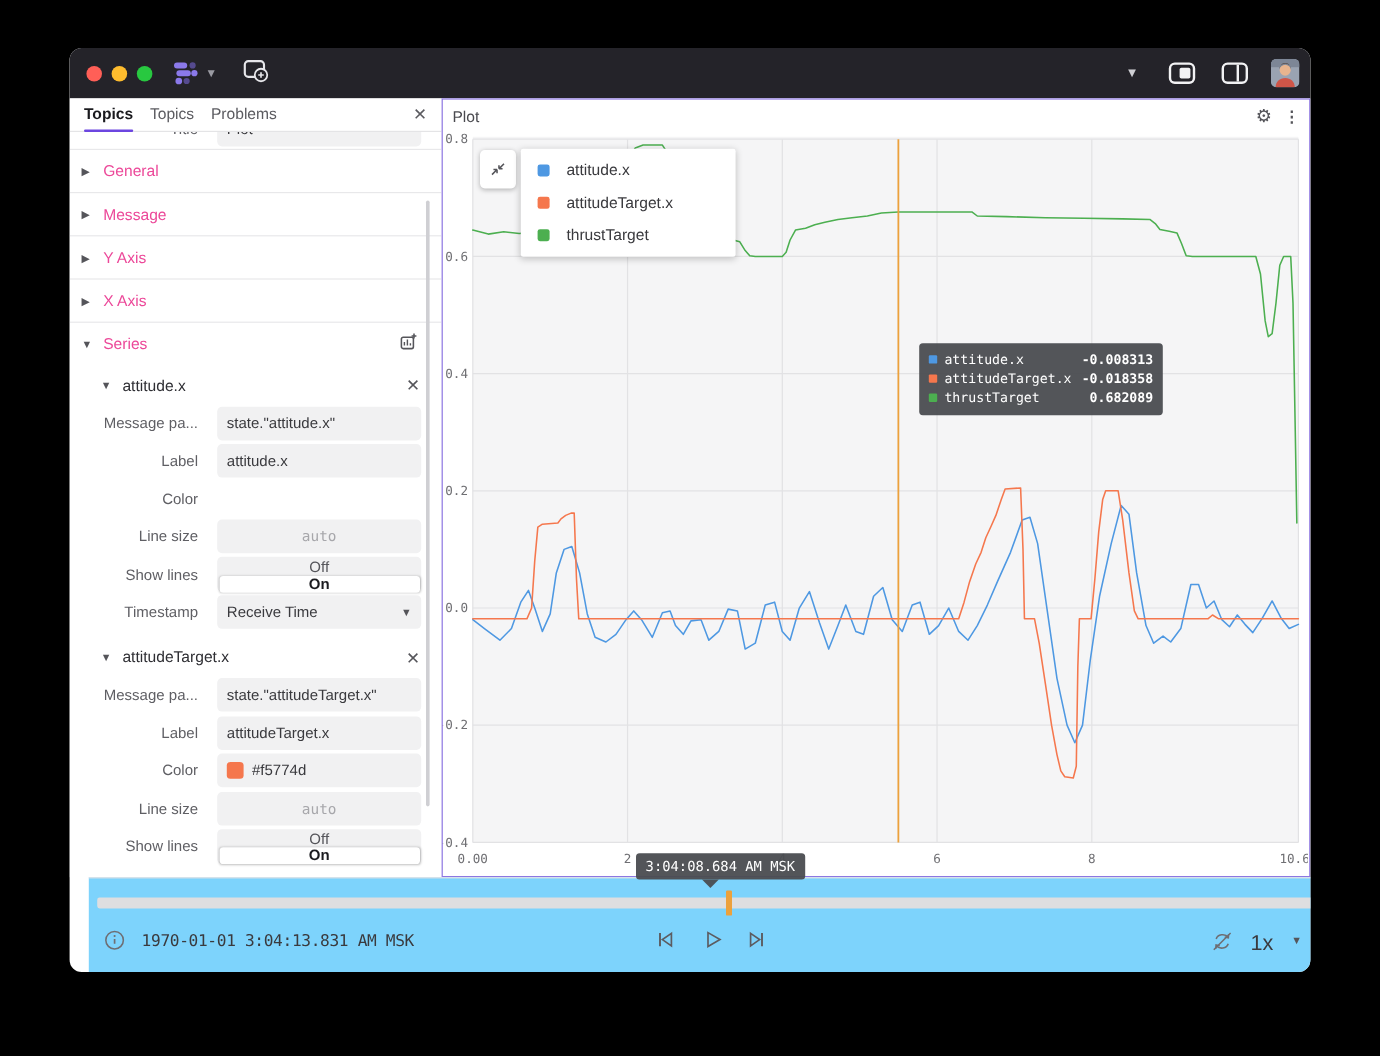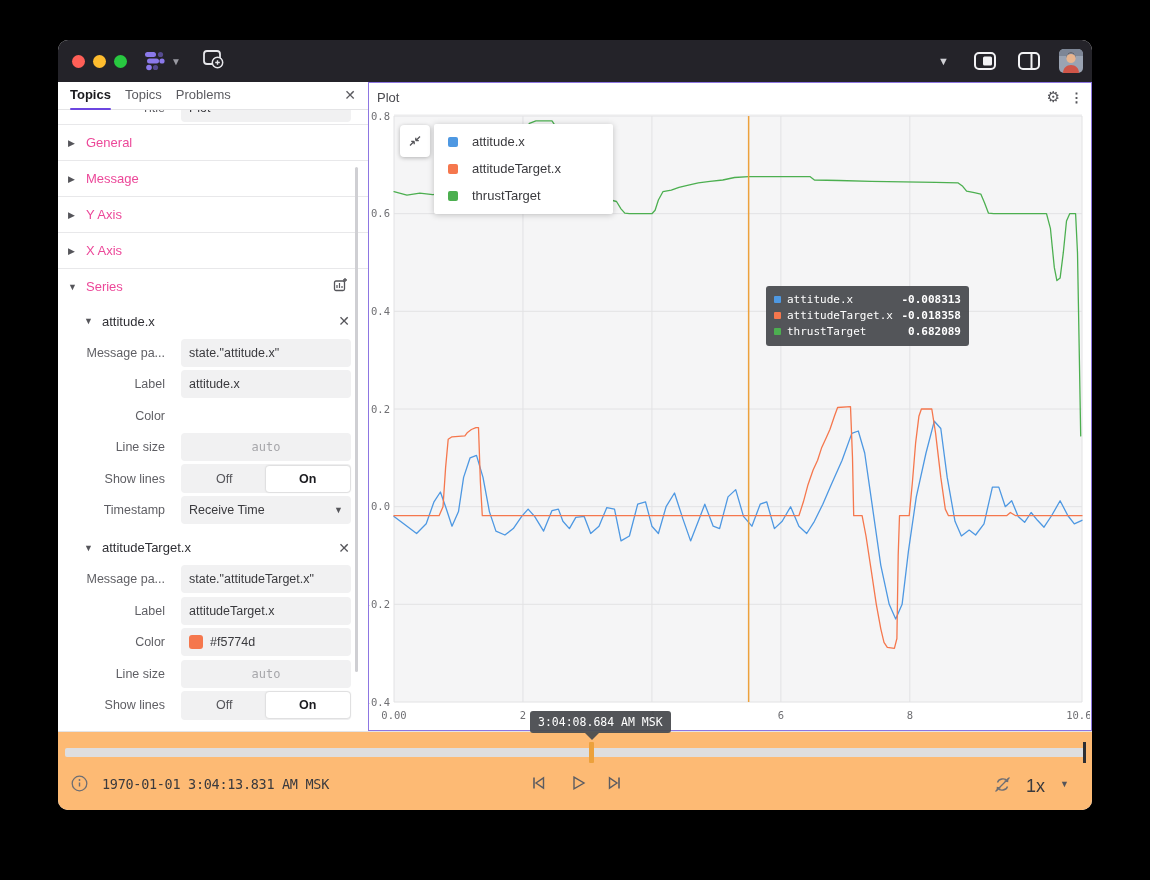--- a/index.html
+++ b/index.html
@@ -39,21 +39,21 @@
   .sect { height:36px; display:flex; align-items:center; border-top:1px solid #e8e8ea; padding-left:10px; }
   .caret { width:14px; color:#55555a; font-size:9px; }
   .sect-name { font-size:13px; color:#ec4899; font-weight:500; margin-left:4px; }
   .sect-action { position:absolute; right:20px; }
   .series-hdr { height:34px; display:flex; align-items:center; padding-left:26px; position:relative; }
   .series-name { font-size:13px; color:#2f2f34; margin-left:4px; }
   .hdr-x { position:absolute; right:18px; color:#55555a; font-size:14px; }
   .frow { height:29px; margin-bottom:2.5px; display:flex; align-items:center; }
   .swatch { width:14px; height:14px; border-radius:3px; margin-right:7px; flex:none; }
   .mono-dim { font-family:"DejaVu Sans Mono",monospace; color:#a7a7ab; font-size:12px; width:100%; text-align:center; }
-  .seg { width:170px; height:29px; margin-left:7px; background:#f1f1f2; border-radius:4px; display:flex; padding:1.5px; }
+  .seg { width:170px; height:29px; margin-left:7px; background:#f1f1f2; border-radius:4px; display:flex; padding:1.5px;flex-direction:column; }
   .seg .opt { flex:1; display:flex; align-items:center; justify-content:center; font-size:12.5px; color:#55555a; border-radius:3px; }
   .seg .opt.on { background:#fff; color:#1c1c20; font-weight:bold; box-shadow:0 0 2px rgba(0,0,0,.25); }
   .dd-caret { margin-left:auto; color:#55555a; font-size:9px; }
   .side-scrollbar { position:absolute; right:10px; top:85px; width:3px; height:505px; background:#cfcfd3; border-radius:2px; }
 
   
   .plotpanel { position:relative; width:724px; height:649px; background:#fff; border:1.5px solid #8d76e2; }
   .plot-hdr { height:28px; display:flex; align-items:center; }
   .plot-title { font-size:13px; color:#4a4a4f; margin-left:8px; }
   .plot-hdr-icons { margin-left:auto; display:flex; align-items:center; gap:10px; margin-right:8px; color:#55555a; }
@@ -71,21 +71,21 @@
   .tip-row { height:16px; display:flex; align-items:center; }
   .tip-sw { width:7px; height:7px; border-radius:1px; margin-right:6px; }
   .tip-val { margin-left:auto; font-weight:bold; }
 
   
   .time-tip { position:absolute; left:472px; top:671px; z-index:60; }
   .time-tip .box { background:rgba(74,76,80,.95); color:#fff; font-family:"DejaVu Sans Mono",monospace; font-size:11.5px; padding:4px 8px; border-radius:3px; white-space:nowrap; }
   .time-tip .arrow { position:absolute; left:55px; top:22px; width:0; height:0; border-left:7px solid transparent; border-right:7px solid transparent; border-top:7px solid rgba(74,76,80,.95); }
 
   
-  .playback { position:absolute; left:0; top:691px; width:1034px; height:79px; background:#fdba74; border-top:1px solid #e4e4e6; }
+  .playback { position:absolute; left:16px; top:691px; width:1034px; height:79px; background:#7dd3fc; border-top:1px solid #e4e4e6; }
   .scrub { position:absolute; left:7px; top:16px; width:1020px; height:9px; background:#dedee0; border-radius:2px; }
   .scrub-marker { position:absolute; left:531px; top:10px; width:5px; height:21px; background:#eca13c; border-radius:1px; }
   .scrub-end { position:absolute; left:1025px; top:10px; width:3px; height:21px; background:#2e2e33; }
   .pb-row { position:absolute; left:0; top:35px; width:1034px; height:34px; }
   .info-ic { position:absolute; left:13px; top:8px; }
   .pb-time { position:absolute; left:44px; top:9px; font-family:"DejaVu Sans Mono",monospace; font-size:13.5px; color:#3a3a3e; letter-spacing:-0.3px; }
   .pb-ctrl { position:absolute; top:6px; }
   .pb-right-loop { position:absolute; left:934px; top:7px; }
   .pb-speed { position:absolute; left:968px; top:9px; font-size:18px; color:#3a3a3e; }
   .pb-speed-caret { position:absolute; left:1002px; top:12px; color:#55555a; font-size:9px; }

